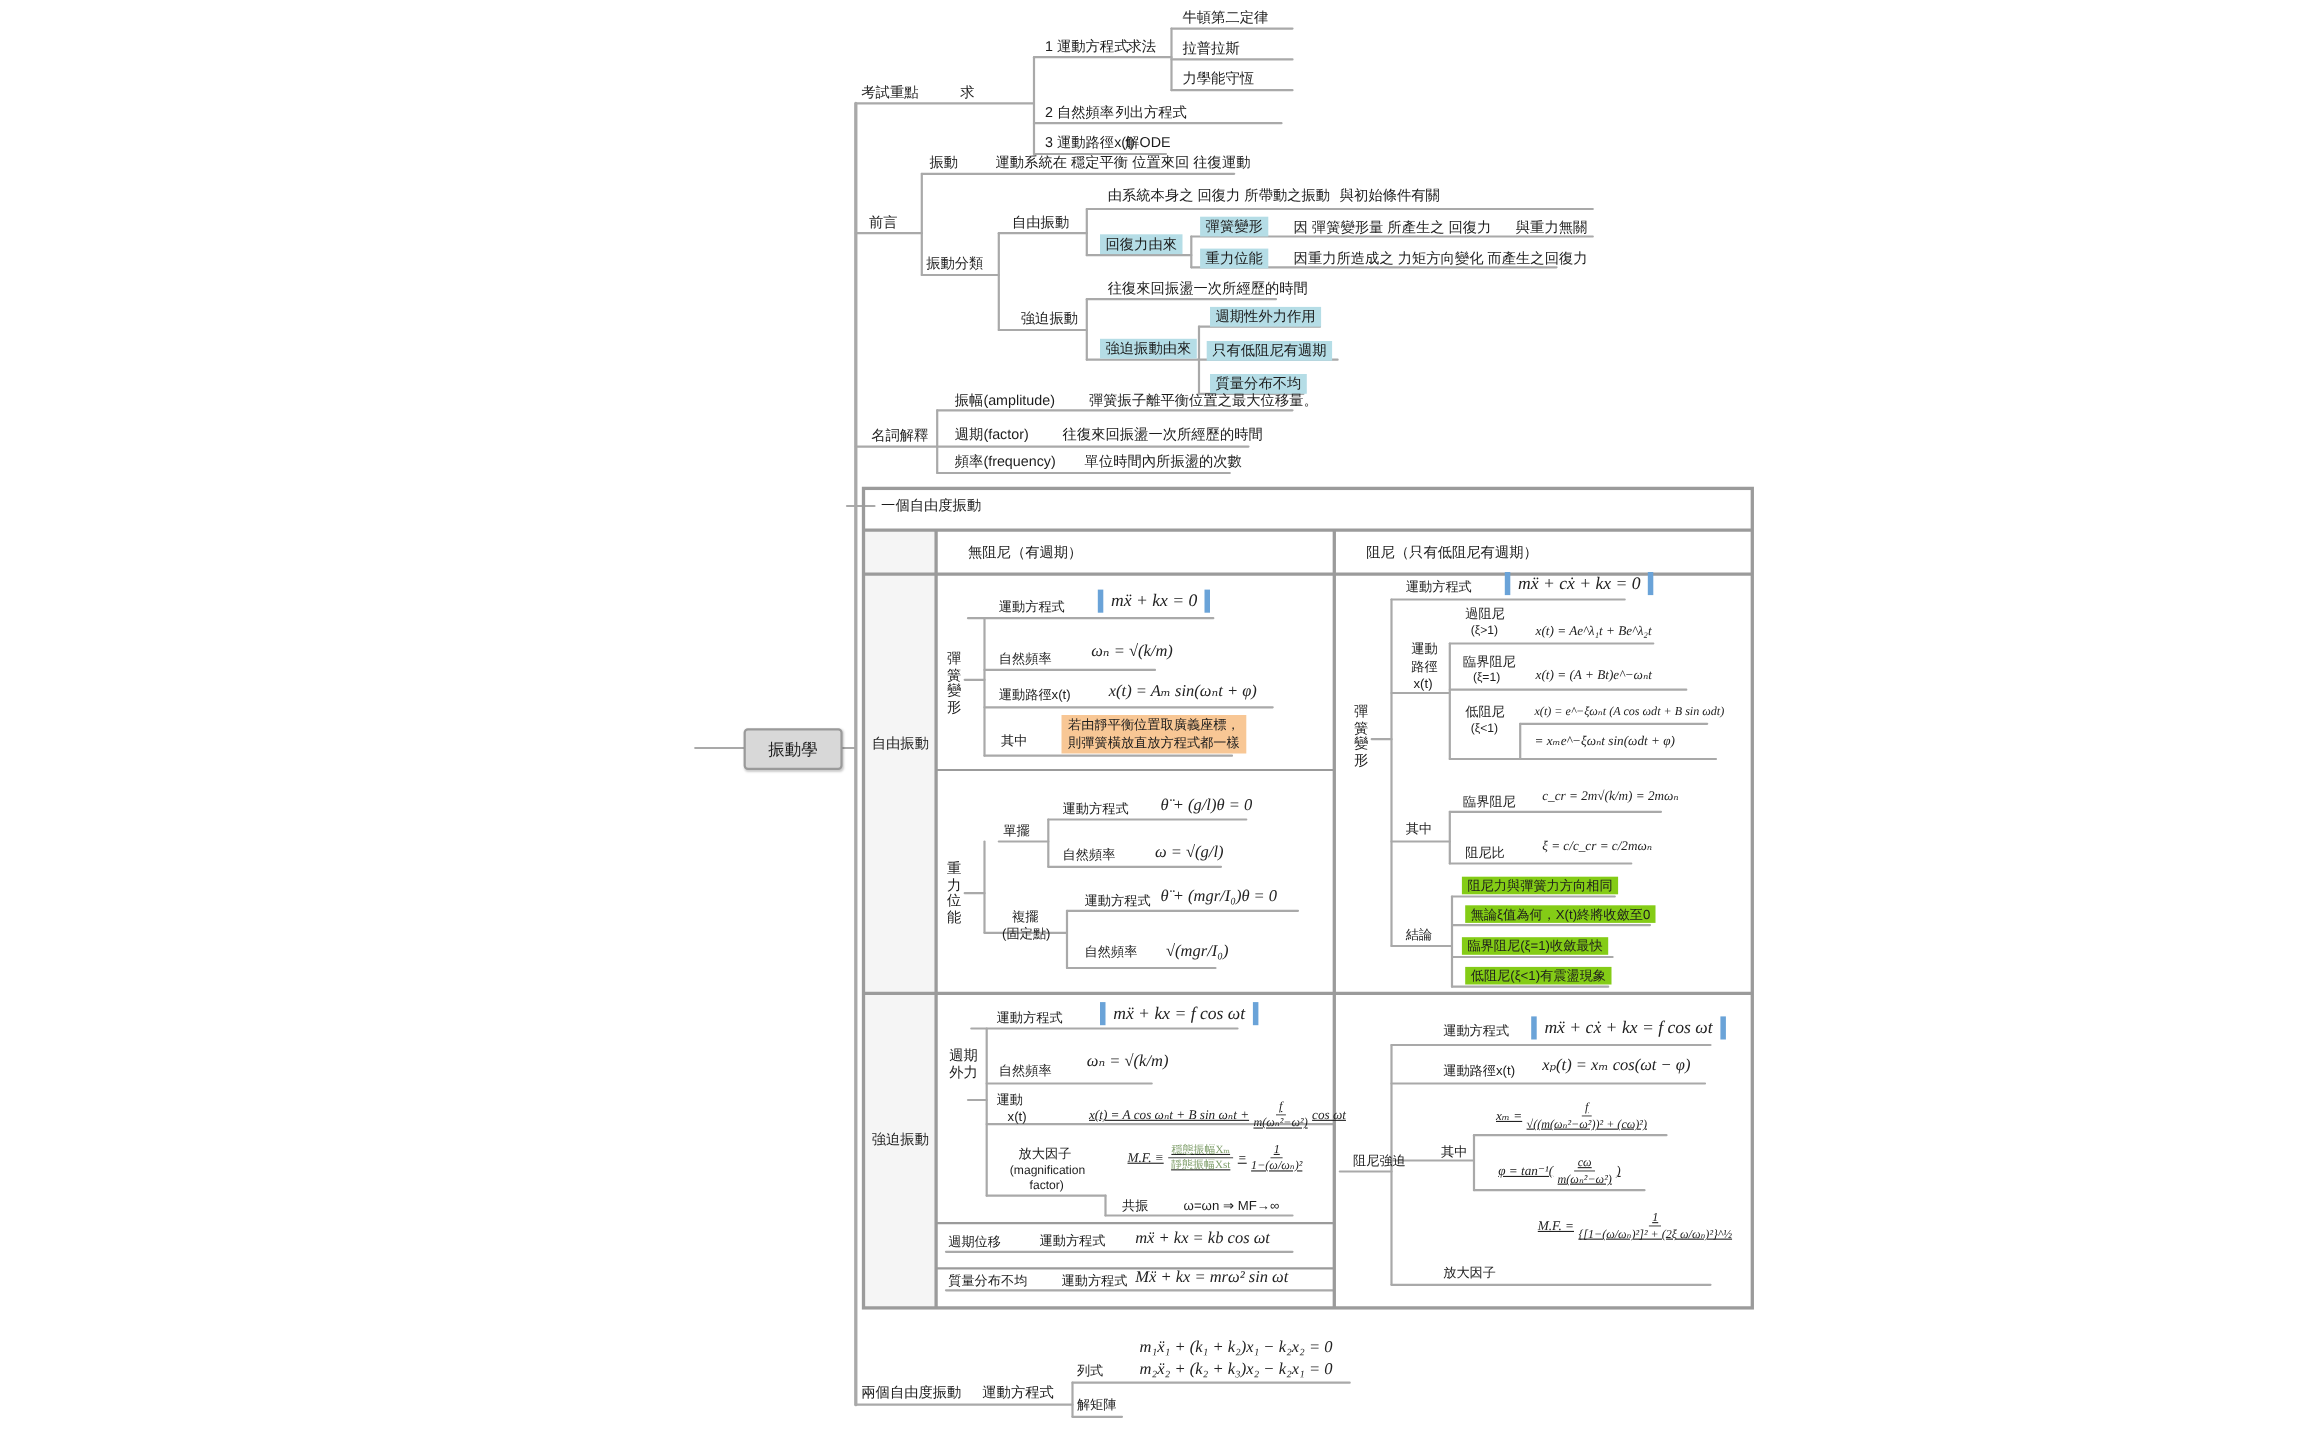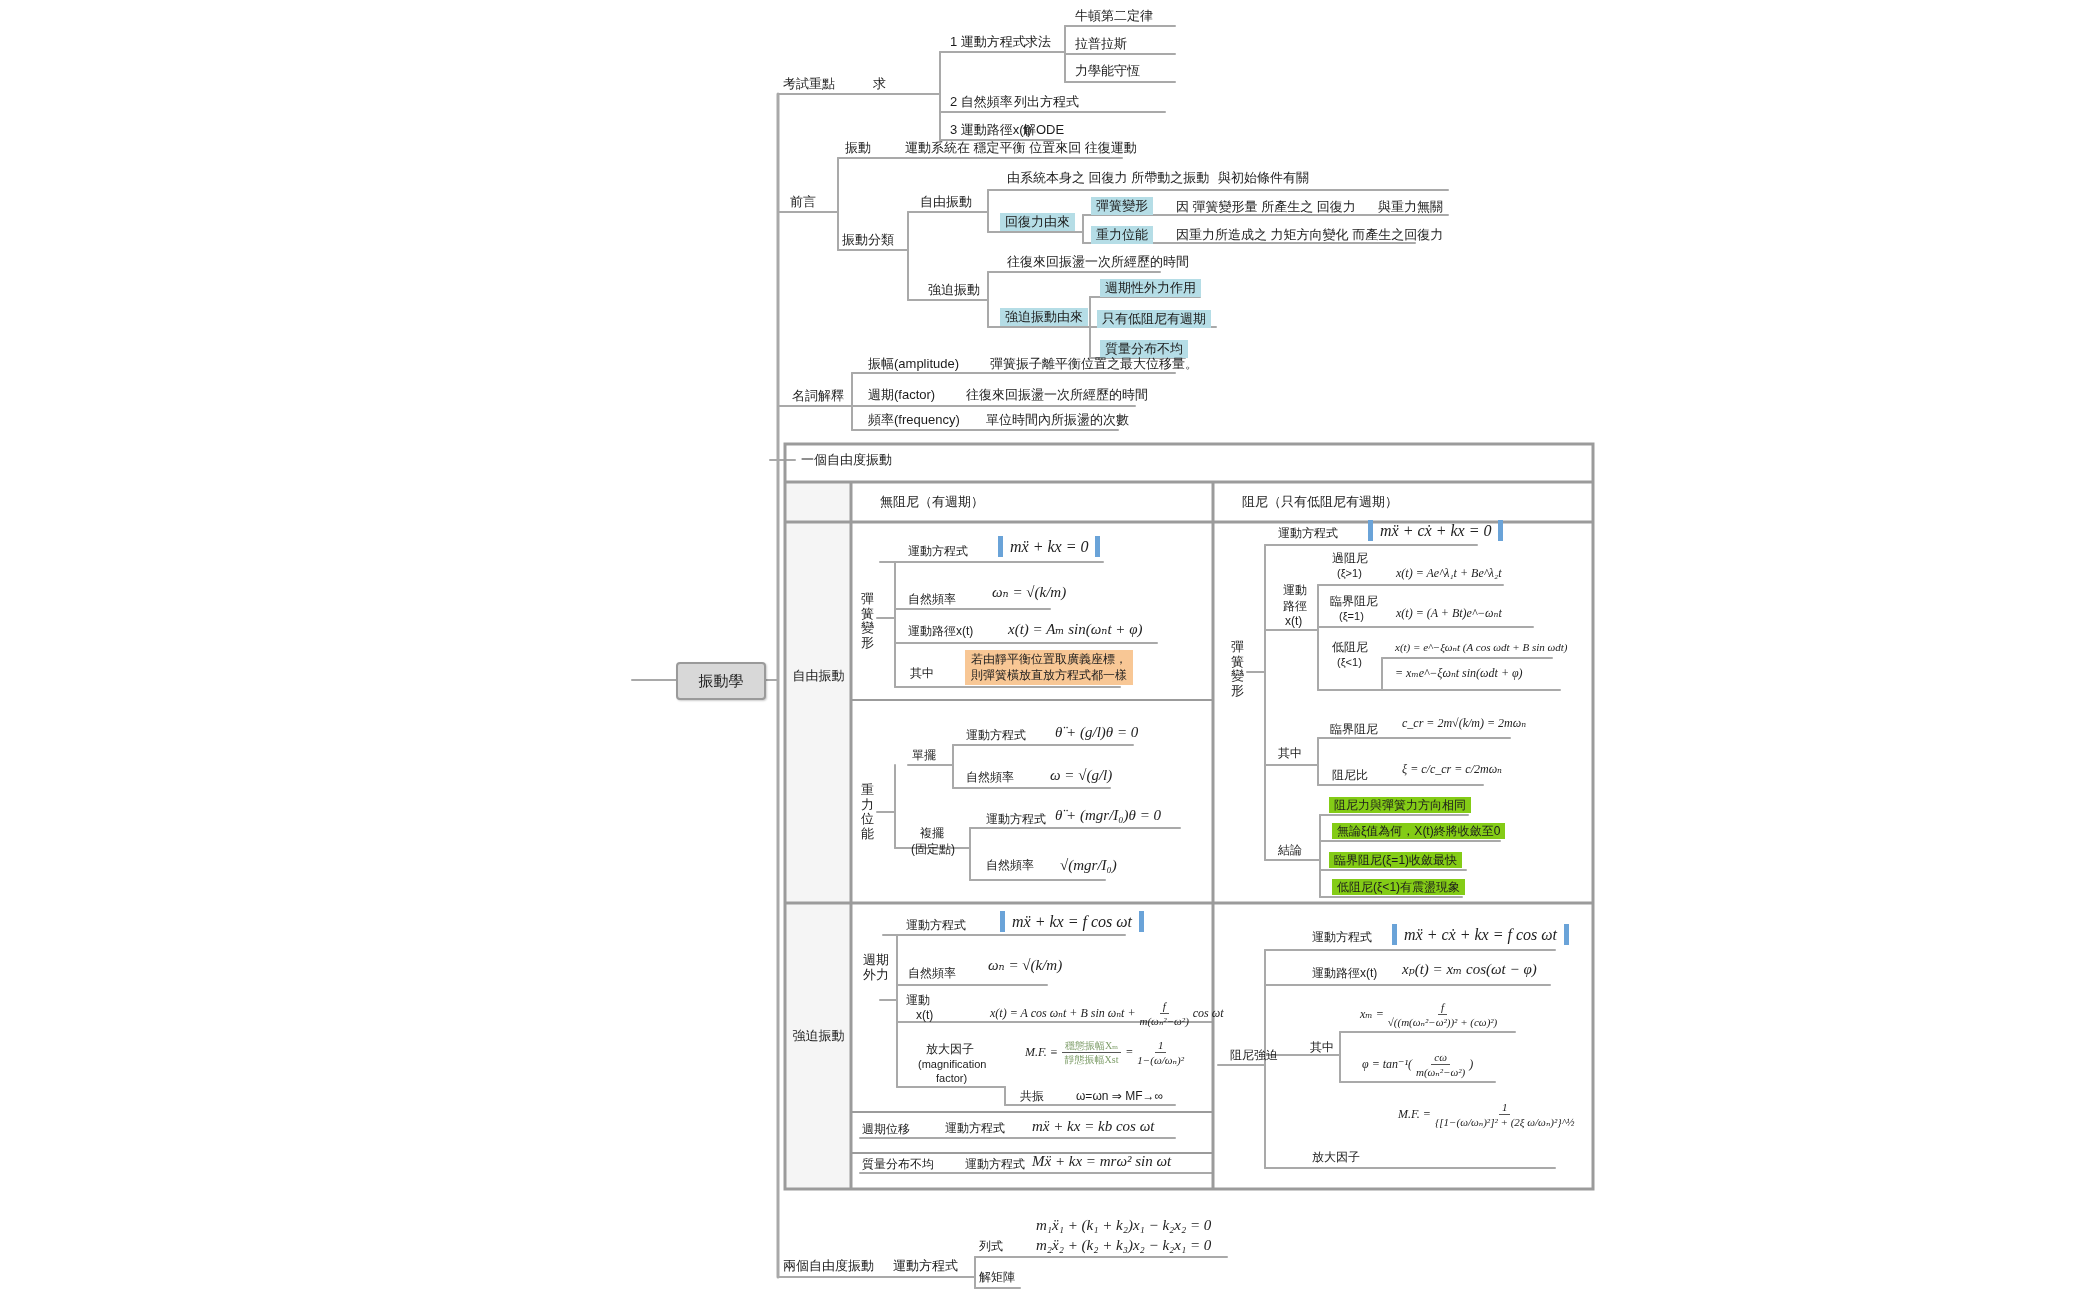--- a/index.html
+++ b/index.html
@@ -22,21 +22,21 @@
   .rootbox{position:absolute;left:480px;top:642px;width:152px;height:75px;background:#ececec;
            border:2px solid #9a9a9a;border-radius:6px;display:flex;align-items:center;justify-content:center;
            font-size:30px;color:#111;box-shadow:2px 2px 3px rgba(0,0,0,.25);}
   .hubbox{position:absolute;left:676px;top:662px;width:86px;height:34px;background:#d8d8d8;
           border:2px solid #9a9a9a;border-radius:4px;display:flex;align-items:center;justify-content:center;
           font-size:15px;box-shadow:1px 1px 2px rgba(0,0,0,.2);}
   .labelcol{position:absolute;left:785px;top:483px;width:66px;height:706px;background:#f5f5f5;}
   .fr{display:inline-flex;flex-direction:column;align-items:center;font-size:11px;line-height:1.3;}
   .fr>span:first-child{border-bottom:1px solid #555;padding:0 3px;}
   .mrow{position:absolute;display:flex;align-items:center;gap:4px;white-space:nowrap;
-        font-family:"Liberation Serif","DejaVu Serif",serif;font-style:italic;color:#222;font-size:12px;}
+        font-family:"Liberation Serif","DejaVu Serif",serif;font-style:italic;color:#222;font-size:12px;text-decoration:underline;}
   .grn{color:#7f9e6a;font-size:10px;font-style:normal;}
 </style>
 </head>
 <body>
 
 <div id="canvas">
 
   <div class="labelcol"></div>
 
   <svg class="lines" width="2100" height="1301">

